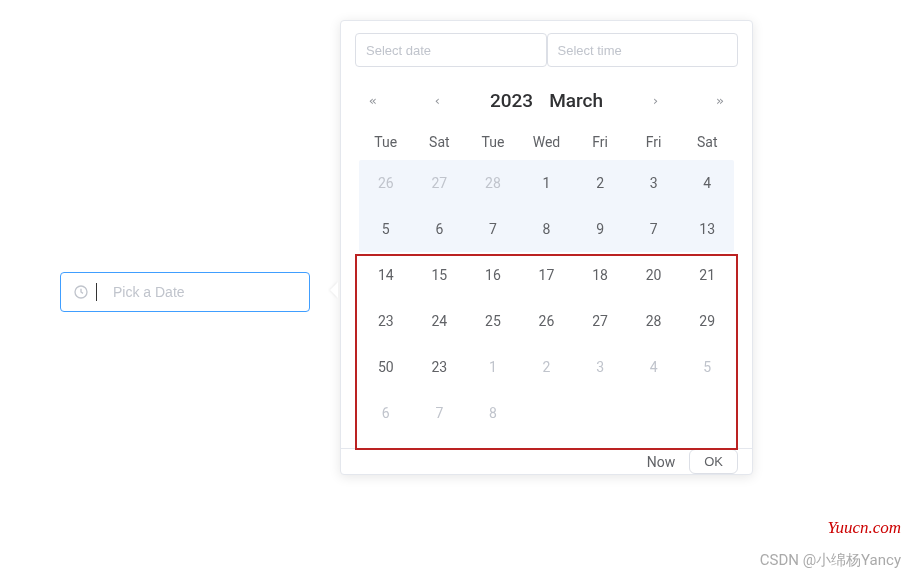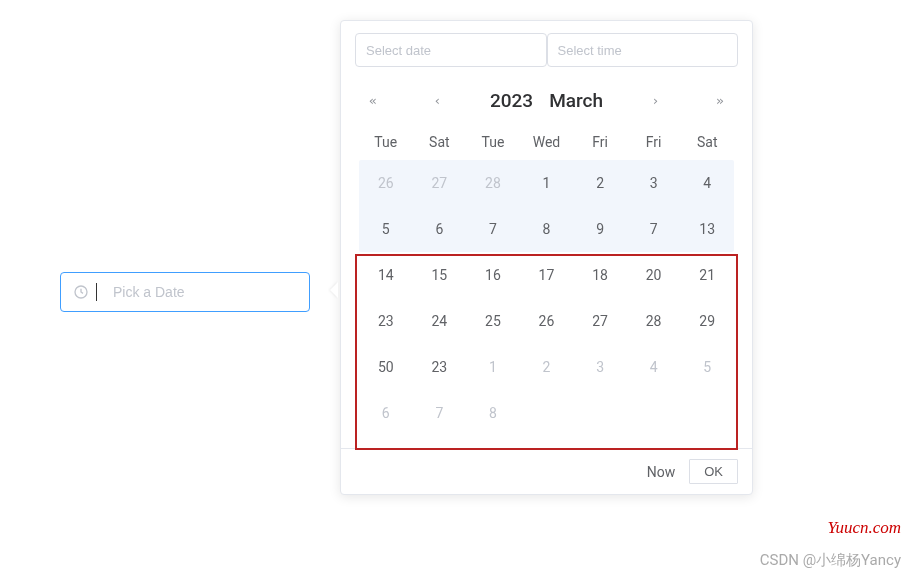--- a/index.html
+++ b/index.html
@@ -158,26 +158,26 @@
     pointer-events: none;
     z-index: 2;
   }
 
   .footer {
     border-top: 1px solid #e4e7ed;
     display: flex;
     justify-content: flex-end;
     align-items: center;
     gap: 14px;
-    padding: 10px 14px;
+    padding: 0 14px;
   }
   .footer .now-link { font-size: 14px; color: #606266; cursor: pointer; }
   .footer .ok-btn {
     border: 1px solid #dcdfe6;
-    border-radius: 1px;
+    border-radius: 6px;
     padding: 4px 14px;
     font-size: 13px;
     color: #606266;
     background: #fff;
     cursor: pointer;
   }
 
   .watermark-red {
     position: absolute;
     right: 12px;

